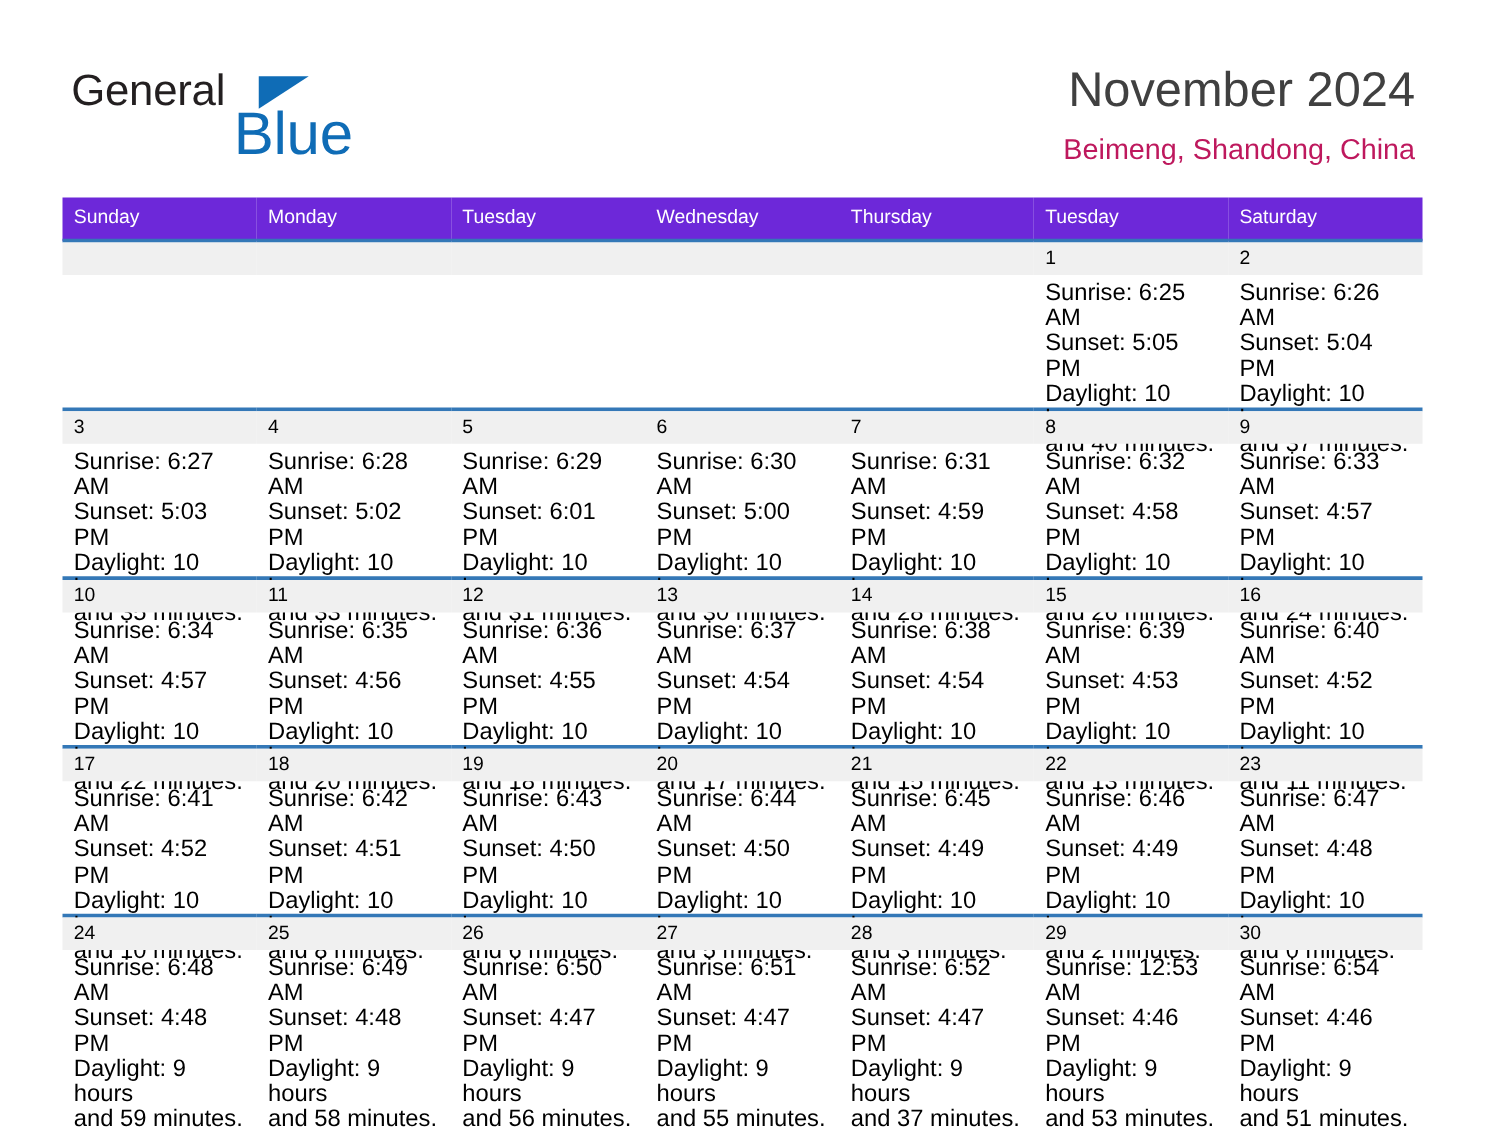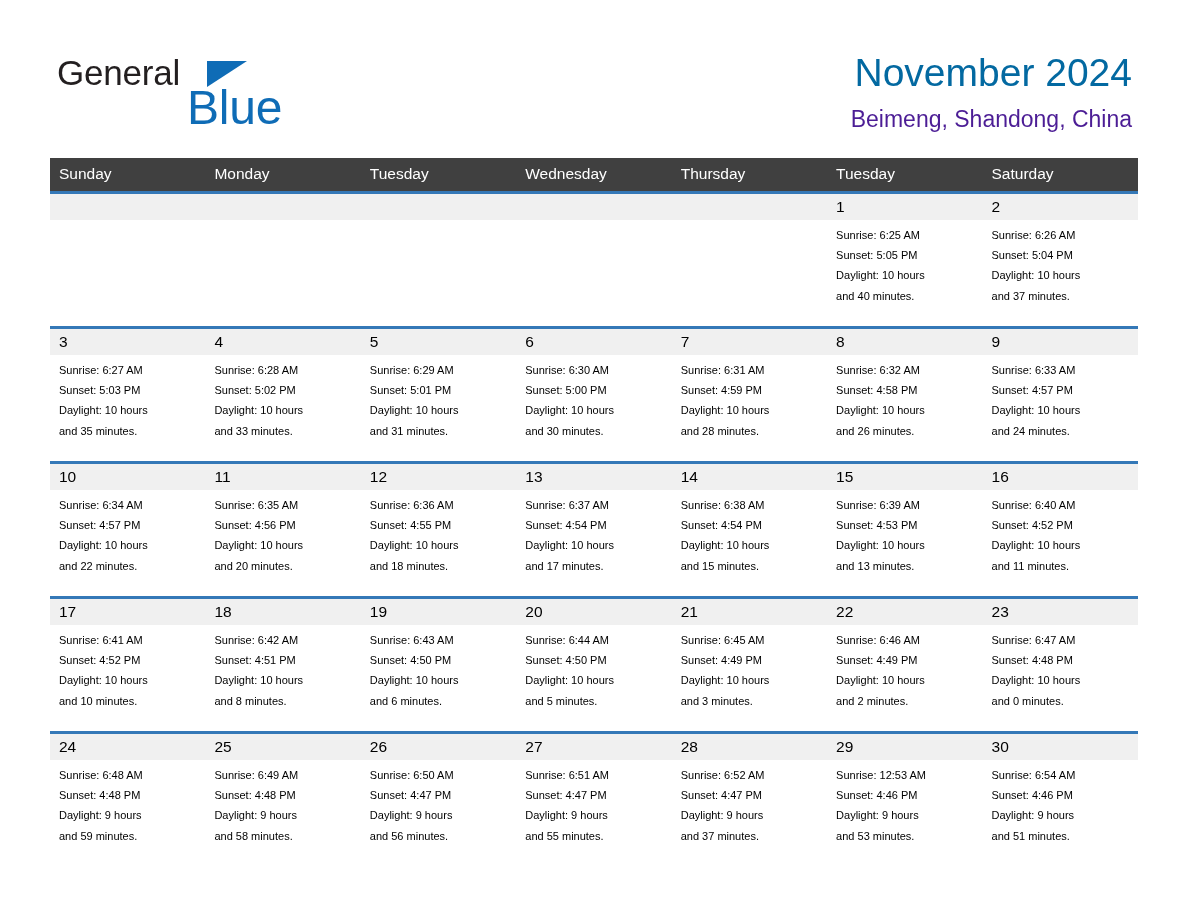--- a/index.html
+++ b/index.html
@@ -71,46 +71,46 @@
   .title-block {
     position: absolute;
     right: 56px;
     top: 50px;
     text-align: right;
   }
   .cal-title {
     font-size: 39px;
     line-height: 46px;
     font-weight: normal;
-    color: #0369a1;
+    color: #404040;
     margin: 0;
     letter-spacing: 0px;
   }
   .cal-subtitle {
     font-size: 23px;
     line-height: 30px;
     font-weight: normal;
-    color: #4c1d95;
+    color: #be185d;
     margin: 8px 0 0 0;
     letter-spacing: 0px;
   }
 
   
   .calendar {
     position: absolute;
     left: 50px;
     top: 158px;
     width: 1088px;
     border-collapse: collapse;
     table-layout: fixed;
   }
   .calendar col { width: 155.43px; }
 
   .dow-row th {
-    background: #404040;
+    background: #6d28d9;
     color: #ffffff;
     font-weight: normal;
     font-size: 15.5px;
     line-height: 20px;
     text-align: left;
     padding: 6px 0 7px 9px;
     height: 19px;
     border: 0;
   }
 
@@ -133,21 +133,21 @@
     background: #f0f0f0;
     height: 26px;
     line-height: 26px;
     padding: 0 0 0 9px;
     font-size: 15.5px;
     color: #000000;
   }
   td.empty .daynum-band { background: #f0f0f0; }
   .cell-body {
     padding: 5px 10px 0 9px;
-    font-size: 11px;
+    font-size: 19px;
     line-height: 20.2px;
     color: #000000;
   }
   .cell-body div { white-space: normal; }
 </style>
 </head>
 <body>
 
 <div id="page">
 
@@ -263,21 +263,21 @@
                 <div>Daylight: 10 hours</div>
                 <div>and 33 minutes.</div>
               </div>
             </div>
           </td>
           <td>
             <div class="cell-inner">
               <div class="daynum-band">5</div>
               <div class="cell-body">
                 <div>Sunrise: 6:29 AM</div>
-                <div>Sunset: 5:01 PM</div>
+                <div>Sunset: 6:01 PM</div>
                 <div>Daylight: 10 hours</div>
                 <div>and 31 minutes.</div>
               </div>
             </div>
           </td>
           <td>
             <div class="cell-inner">
               <div class="daynum-band">6</div>
               <div class="cell-body">
                 <div>Sunrise: 6:30 AM</div>

